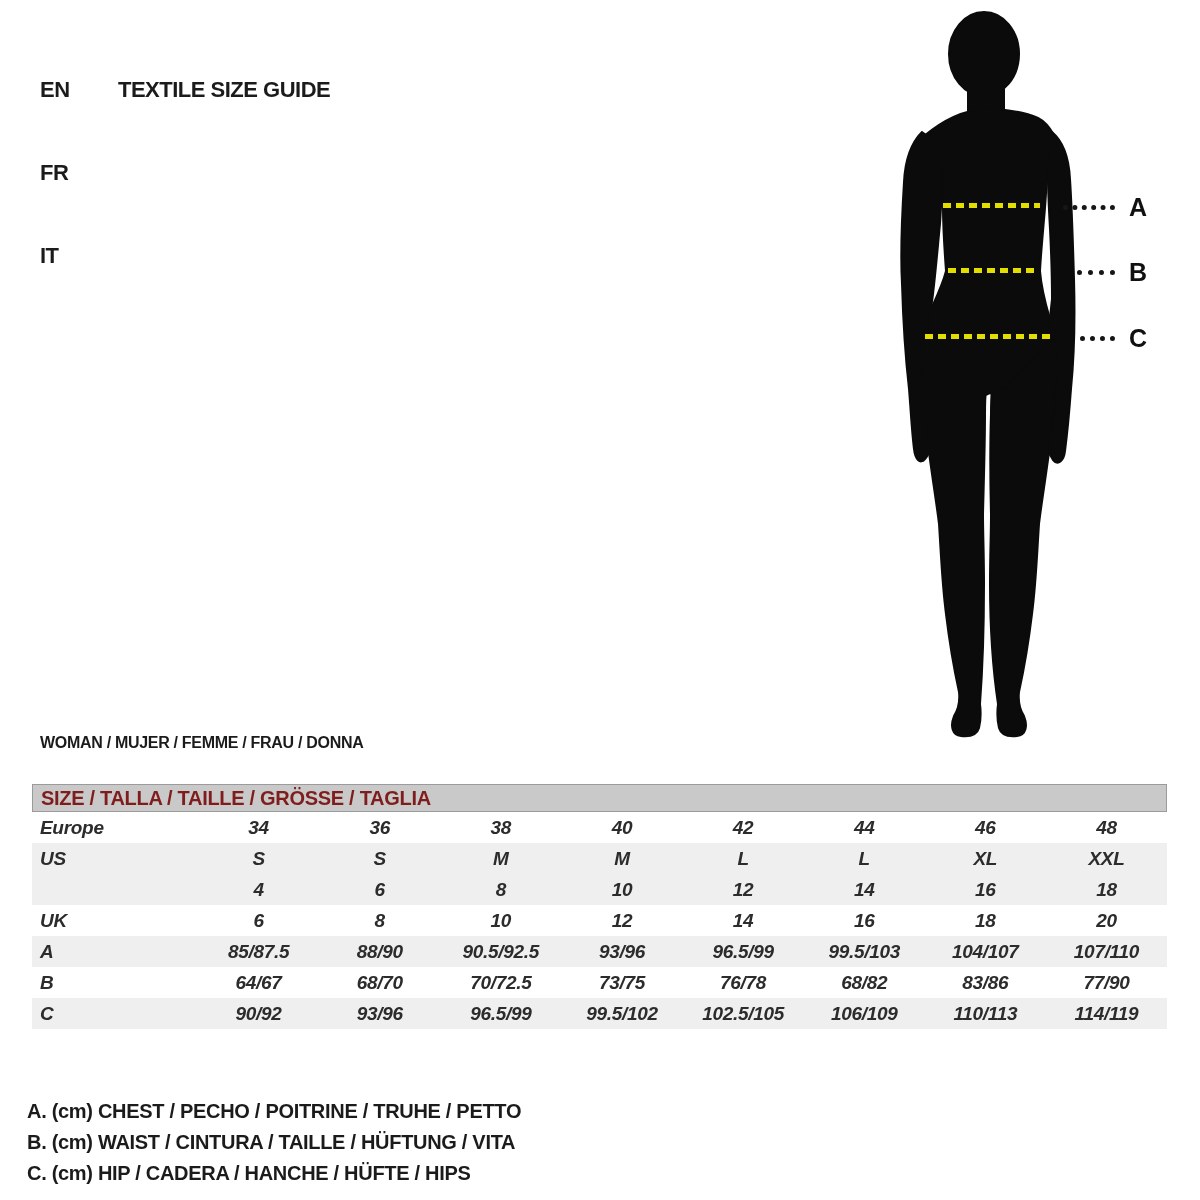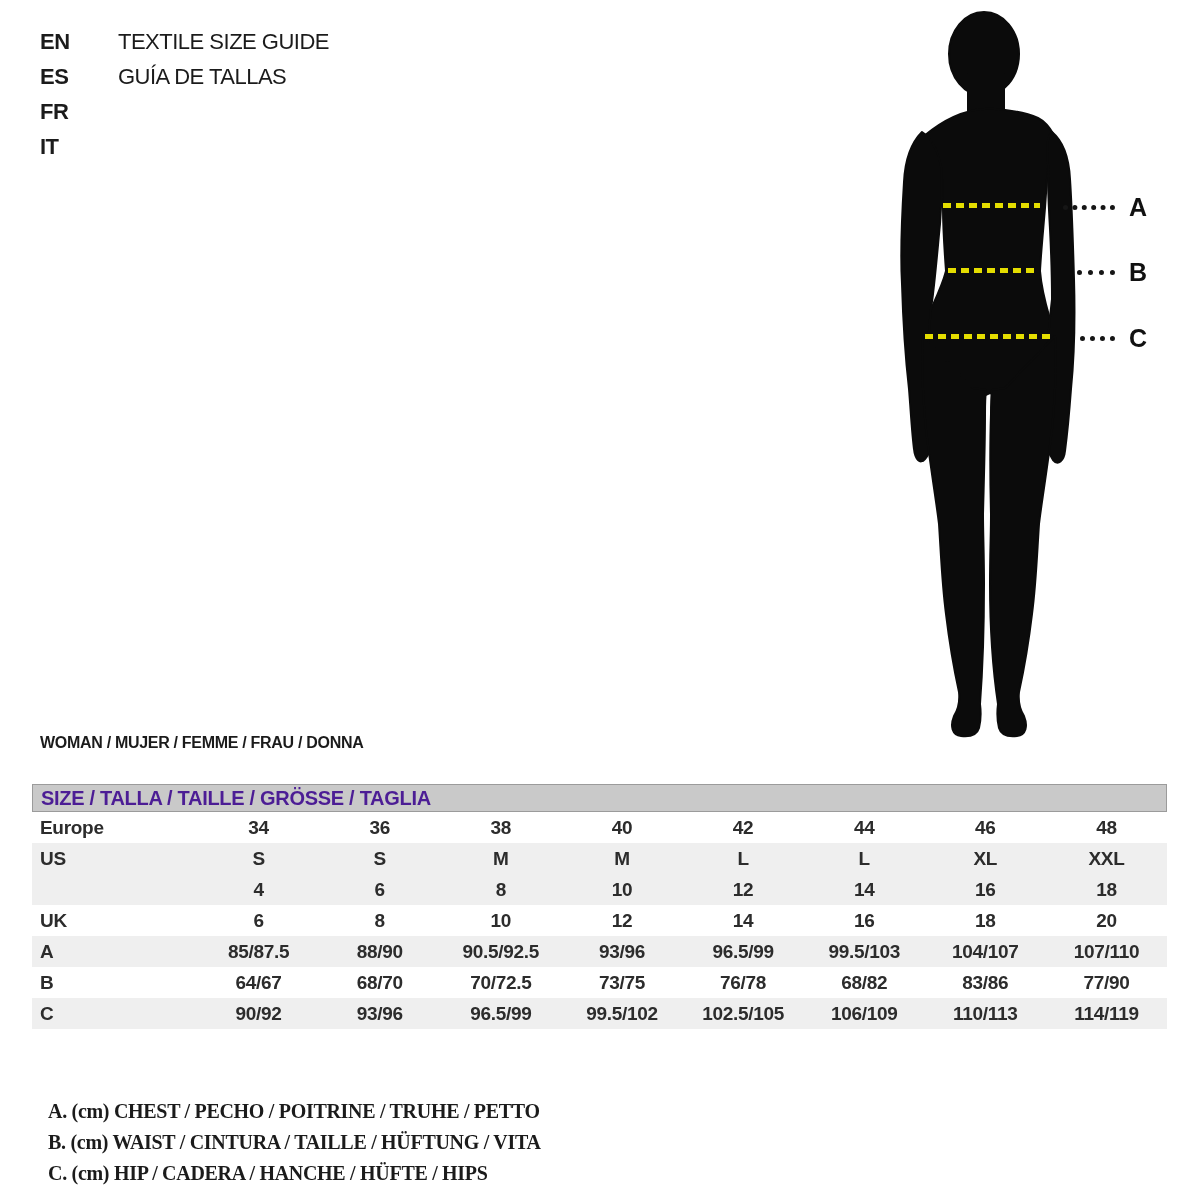--- a/index.html
+++ b/index.html
@@ -2,57 +2,53 @@
 <html><head>
 <meta charset="utf-8">
 <style>
   html,body{margin:0;padding:0;}
   body{
     width:1200px;height:1200px;position:relative;background:#ffffff;
     font-family:"Liberation Sans", sans-serif;color:#1b1b1b;overflow:hidden;
   }
   
   .lang-block{position:absolute;left:40px;top:24px;}
-  .lang-row{display:flex;height:35px;align-items:center;}
+  .lang-row{display:flex;height:35px;align-items:center;margin-top:48px;}
   .lang-code{width:78px;font-size:22px;font-weight:700;letter-spacing:-0.5px;}
-  .lang-label{font-size:22px;font-weight:400;letter-spacing:-0.5px;}
+  .lang-label{font-size:22px;font-weight:700;letter-spacing:-0.5px;}
   
   .figure-area{position:absolute;left:878px;top:4px;width:322px;height:748px;}
   .figure-area svg{position:absolute;left:0;top:0;}
   .mseg{position:absolute;height:5px;}
   .dash-yellow{background:repeating-linear-gradient(to right,#e4dd00 0 8px,rgba(0,0,0,0) 8px 13px);}
   .dots-black{background:none;border-top:5px dotted #161616;height:0;}
   .mlabel{position:absolute;width:34px;text-align:center;font-size:25px;font-weight:700;color:#111;}
   
   .gender-line{position:absolute;left:40px;top:734px;font-size:16px;font-weight:700;letter-spacing:-0.3px;}
   
   .size-table{position:absolute;left:32px;top:784px;width:1135px;}
   .table-header{
     height:26px;line-height:26px;background:#c9c9c9;border:1px solid #9b9b9b;
-    padding-left:8px;font-size:20px;font-weight:700;letter-spacing:-0.3px;color:#4c1d95;
+    padding-left:8px;font-size:20px;font-weight:700;letter-spacing:-0.3px;color:#7f1d1d;
   }
-  table{border-collapse:collapse;width:100%;table-layout:fixed;}
+  table{border-collapse:collapse;width:100%;table-layout:fixed;font-style:italic;}
   td{height:31px;text-align:center;font-size:19px;font-weight:700;letter-spacing:-0.3px;color:#2c2c2c;padding:0;}
   td.rowlabel{width:158px;text-align:left;padding-left:8px;}
   tr.shaded{background:#efefef;}
   
-  .notes{position:absolute;left:48px;top:1096px;font-family:Liberation Serif, serif;}
+  .notes{position:absolute;left:27px;top:1096px;}
   .note{font-size:20px;font-weight:700;letter-spacing:-0.3px;line-height:31px;white-space:nowrap;}
 </style>
 </head>
 <body>
 
 <div class="lang-block">
     <div class="lang-row">
       <span class="lang-code">EN</span>
       <span class="lang-label">TEXTILE SIZE GUIDE</span>
-    </div>
-    <div class="lang-row">
-      <span class="lang-code">ES</span>
-      <span class="lang-label">GUÍA DE TALLAS</span>
     </div>
     <div class="lang-row">
       <span class="lang-code">FR</span>
     </div>
     <div class="lang-row">
       <span class="lang-code">IT</span>
     </div>
   </div>
 
 <div class="figure-area">

